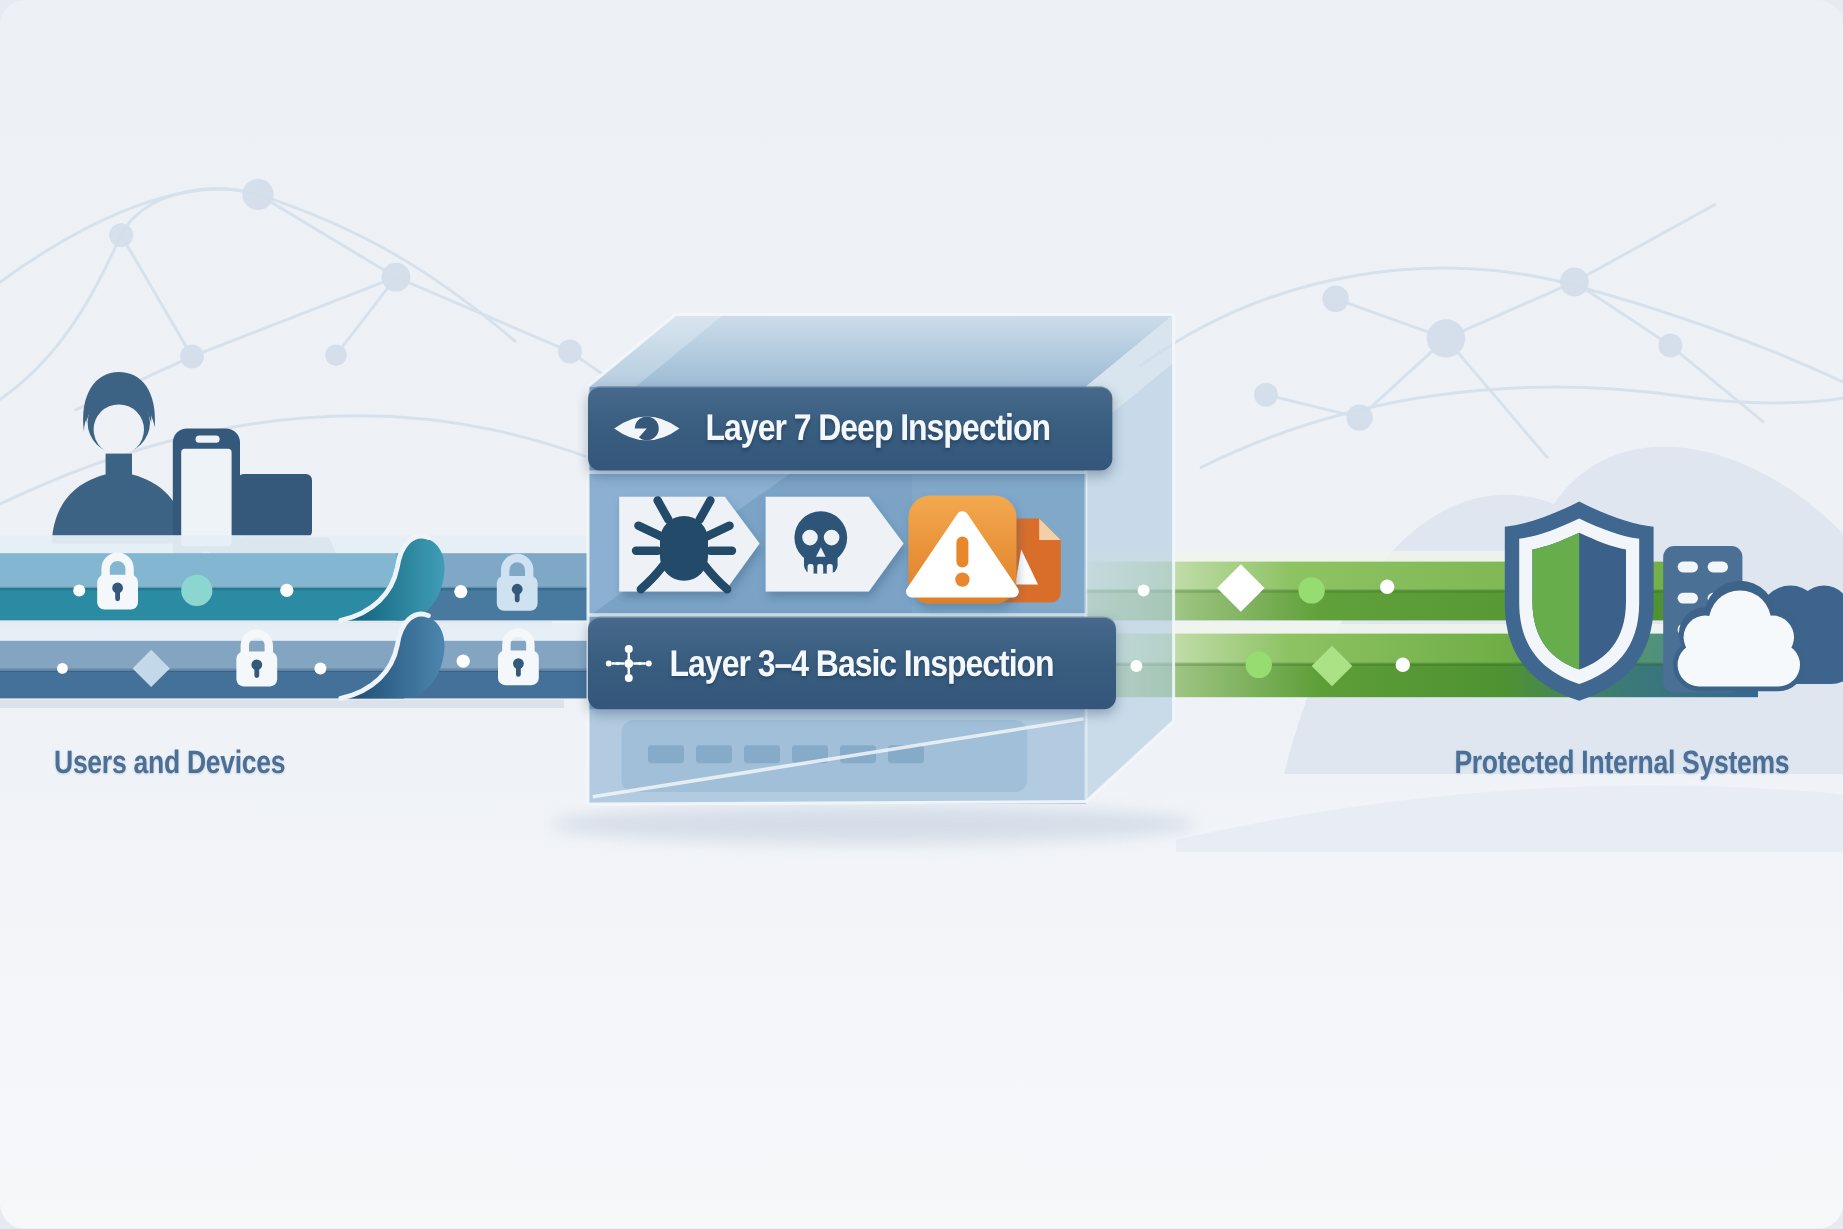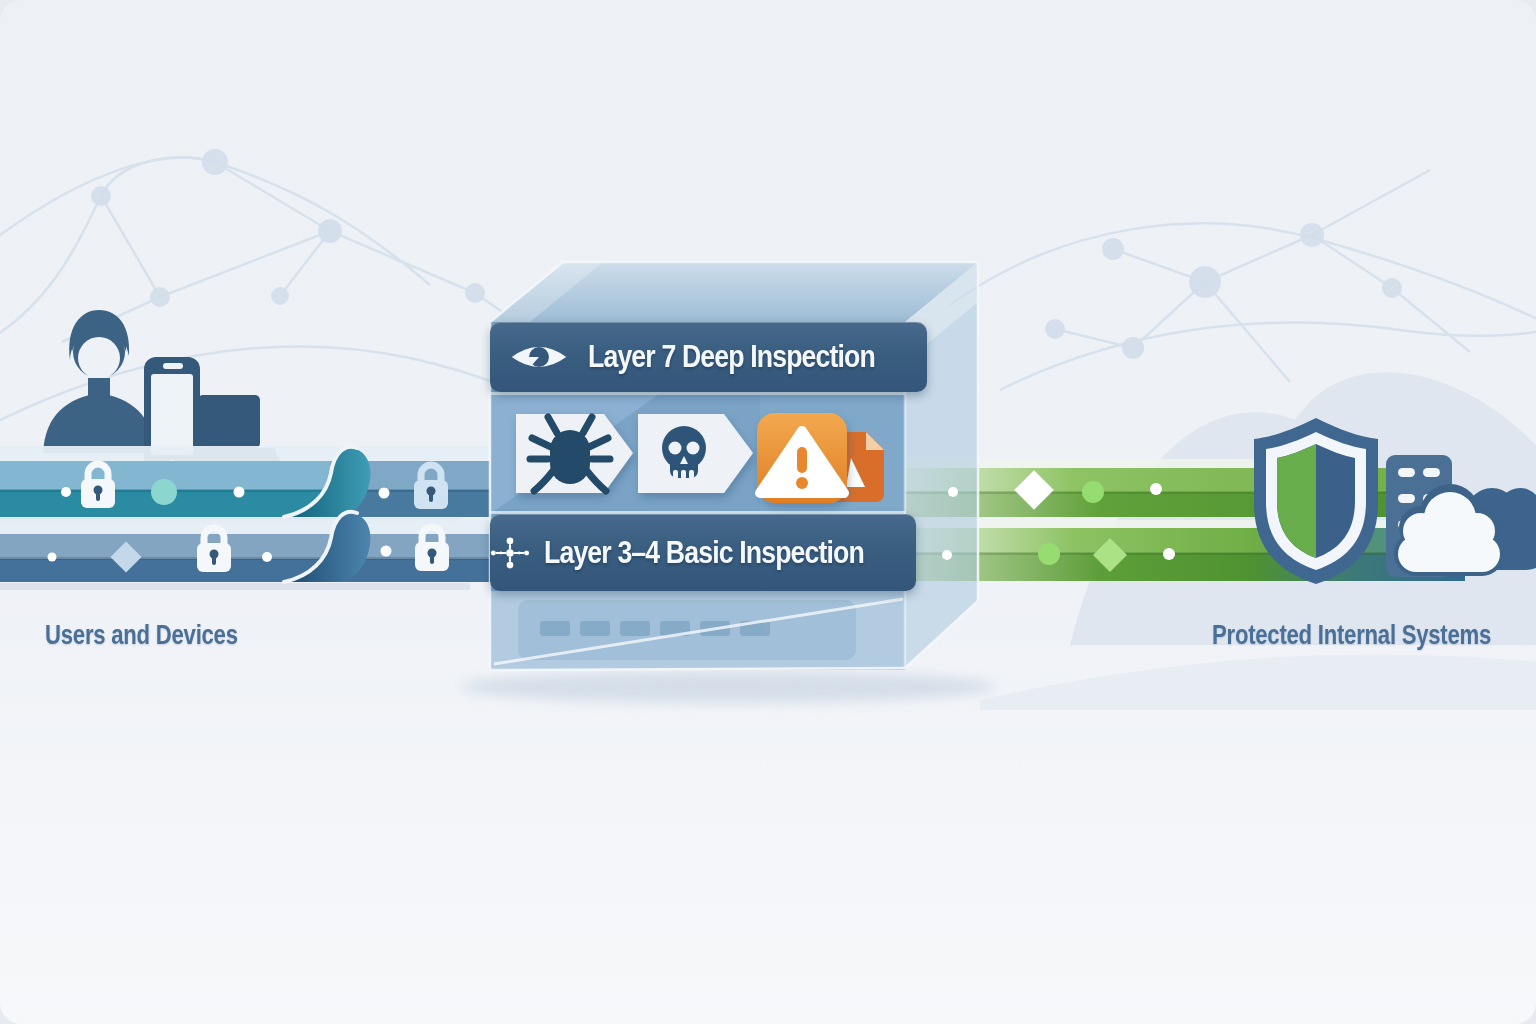--- a/index.html
+++ b/index.html
@@ -9,21 +9,21 @@
     font-family:"Liberation Sans",sans-serif;
     border-radius:21px;
   }
   .art{position:absolute;left:0;top:0;}
   .banner{
     position:absolute;display:flex;align-items:center;
     background:linear-gradient(180deg,#476a8c 0%,#3a5e80 45%,#33567a 100%);
     border-radius:10px;box-shadow:0 4px 10px rgba(30,60,90,.35), inset 0 1px 0 rgba(255,255,255,.25);
   }
   .banner-l7{left:490px;top:322px;width:417px;height:70px;padding-left:20px;gap:20px;}
-  .banner-l34{left:490px;top:514px;width:426px;height:77px;gap:14px;}
+  .banner-l34{left:490px;top:514px;width:426px;height:77px;padding-left:14px;gap:14px;}
   .banner .txt{
     color:#f5f8fb;font-weight:bold;font-size:31px;letter-spacing:-1px;white-space:nowrap;
     transform:scaleX(.86);transform-origin:left center;
     text-shadow:0 2px 3px rgba(20,45,70,.45);
   }
   .zone-label{
     position:absolute;color:#4a7098;font-weight:bold;font-size:27px;letter-spacing:-.3px;
     white-space:nowrap;transform:scaleX(.82);transform-origin:left center;
     text-shadow:0 1px 2px rgba(120,140,165,.35);
   }

